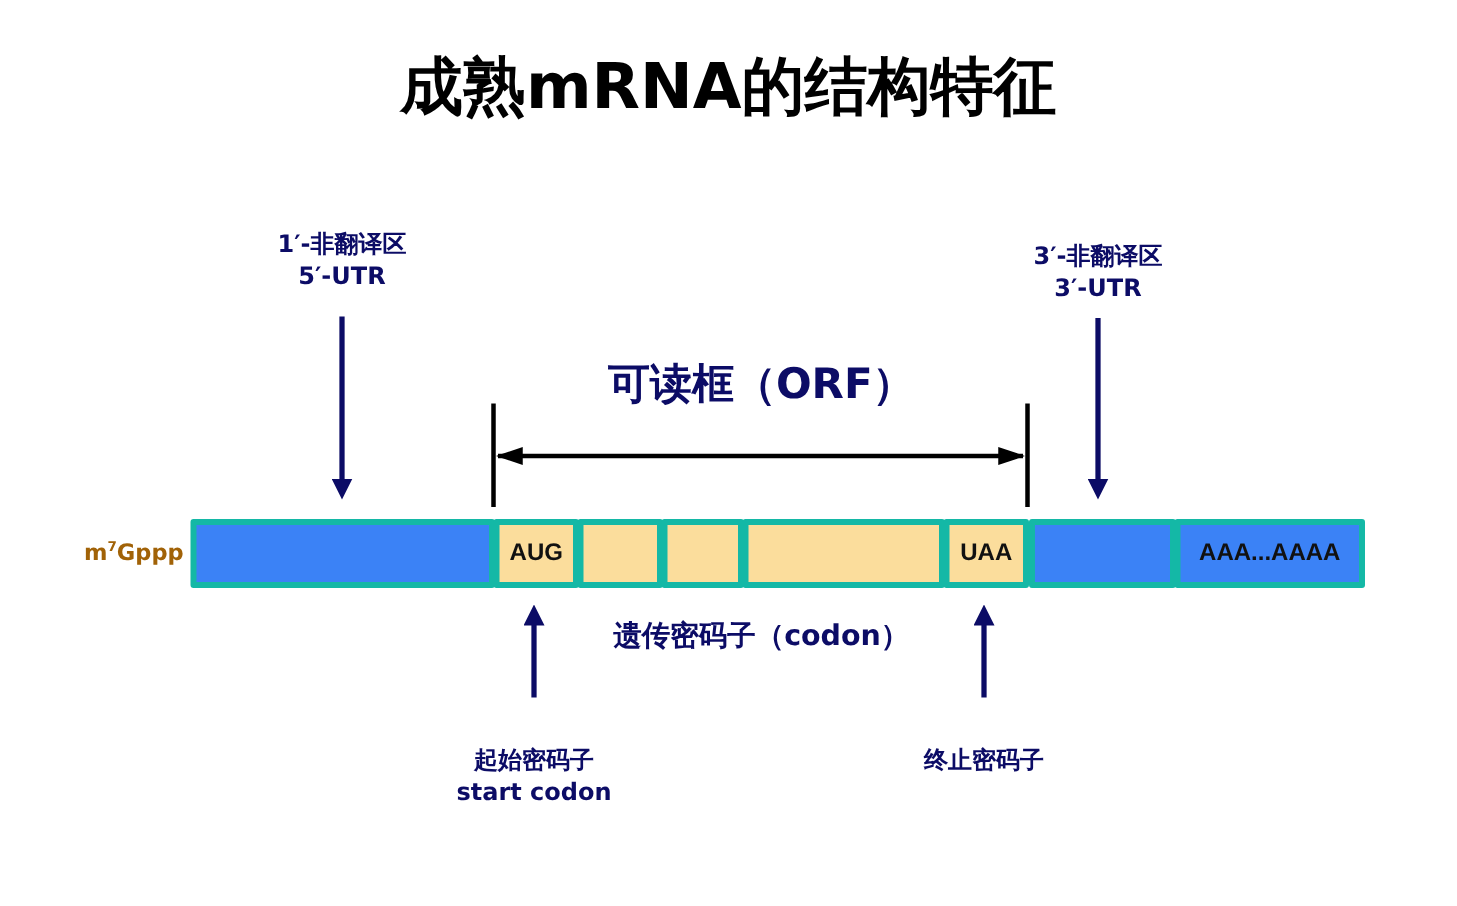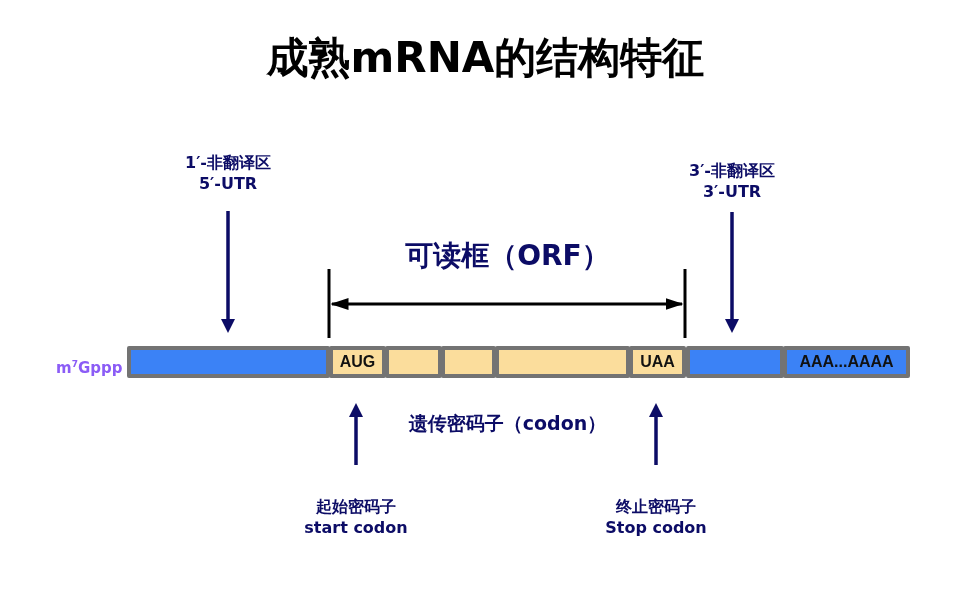--- a/index.html
+++ b/index.html
@@ -5,24 +5,24 @@
   html, body { margin: 0; padding: 0; background: #ffffff; }
   body { width: 971px; height: 604px; position: relative; overflow: hidden;
          font-family: "DejaVu Sans", "Liberation Sans", sans-serif; }
   .abs { position: absolute; }
   .title { left: 0; width: 971px; top: 30px; text-align: center; font-size: 42px;
            font-weight: bold; color: #000000; letter-spacing: 0px; }
   .navy { color: #0c0c66; font-weight: bold; }
   .lbl { text-align: center; font-size: 16px; line-height: 21px; }
   .orf-label { font-size: 28px; text-align: center; }
   .codon-label { font-size: 19px; text-align: center; }
-  .cap { font-size: 15px; font-weight: bold; color: #8b5cf6; }
+  .cap { font-size: 15px; font-weight: bold; color: #a16207; }
   .cap sup { font-size: 9px; }
-  .seg { position: absolute; top: 346px; height: 32px; box-sizing: border-box;
-         border: 4px solid #737373; border-radius: 2px; display: flex; align-items: center;
+  .seg { position: absolute; top: 346px; height: 46px; box-sizing: border-box;
+         border: 4px solid #14b8a6; border-radius: 2px; display: flex; align-items: center;
          justify-content: center; font-weight: bold; font-size: 16px; color: #111;
          font-family: "Liberation Sans", sans-serif; }
   .dark { background: #3b82f6; }
   .light { background: #fbdd9c; }
   svg.overlay { position: absolute; left: 0; top: 0; }
 </style>
 </head>
 <body>
 
 <div class="abs title">成熟mRNA的结构特征</div>
@@ -68,21 +68,20 @@
 
 <div class="abs codon-label navy" style="left:330px; top:411px; width:355px;">遗传密码子（codon）</div>
 
 <div class="abs lbl navy" style="left:276px; top:496px; width:160px;">
   <div>起始密码子</div>
   <div>start codon</div>
 </div>
 
 <div class="abs lbl navy" style="left:576px; top:496px; width:160px;">
   <div>终止密码子</div>
-  <div>Stop codon</div>
 </div>
 
 <svg class="overlay" width="971" height="604">
   <defs>
     <marker id="navyHead" markerWidth="4" markerHeight="4" refX="2" refY="2" orient="auto" markerUnits="strokeWidth">
       <path d="M0,0 L4,2 L0,4 z" fill="#0c0c66"></path>
     </marker>
     <marker id="blackHeadR" markerWidth="6" markerHeight="4" refX="5.5" refY="2" orient="auto" markerUnits="strokeWidth">
       <path d="M0,0 L6,2 L0,4 z" fill="#000"></path>
     </marker>

